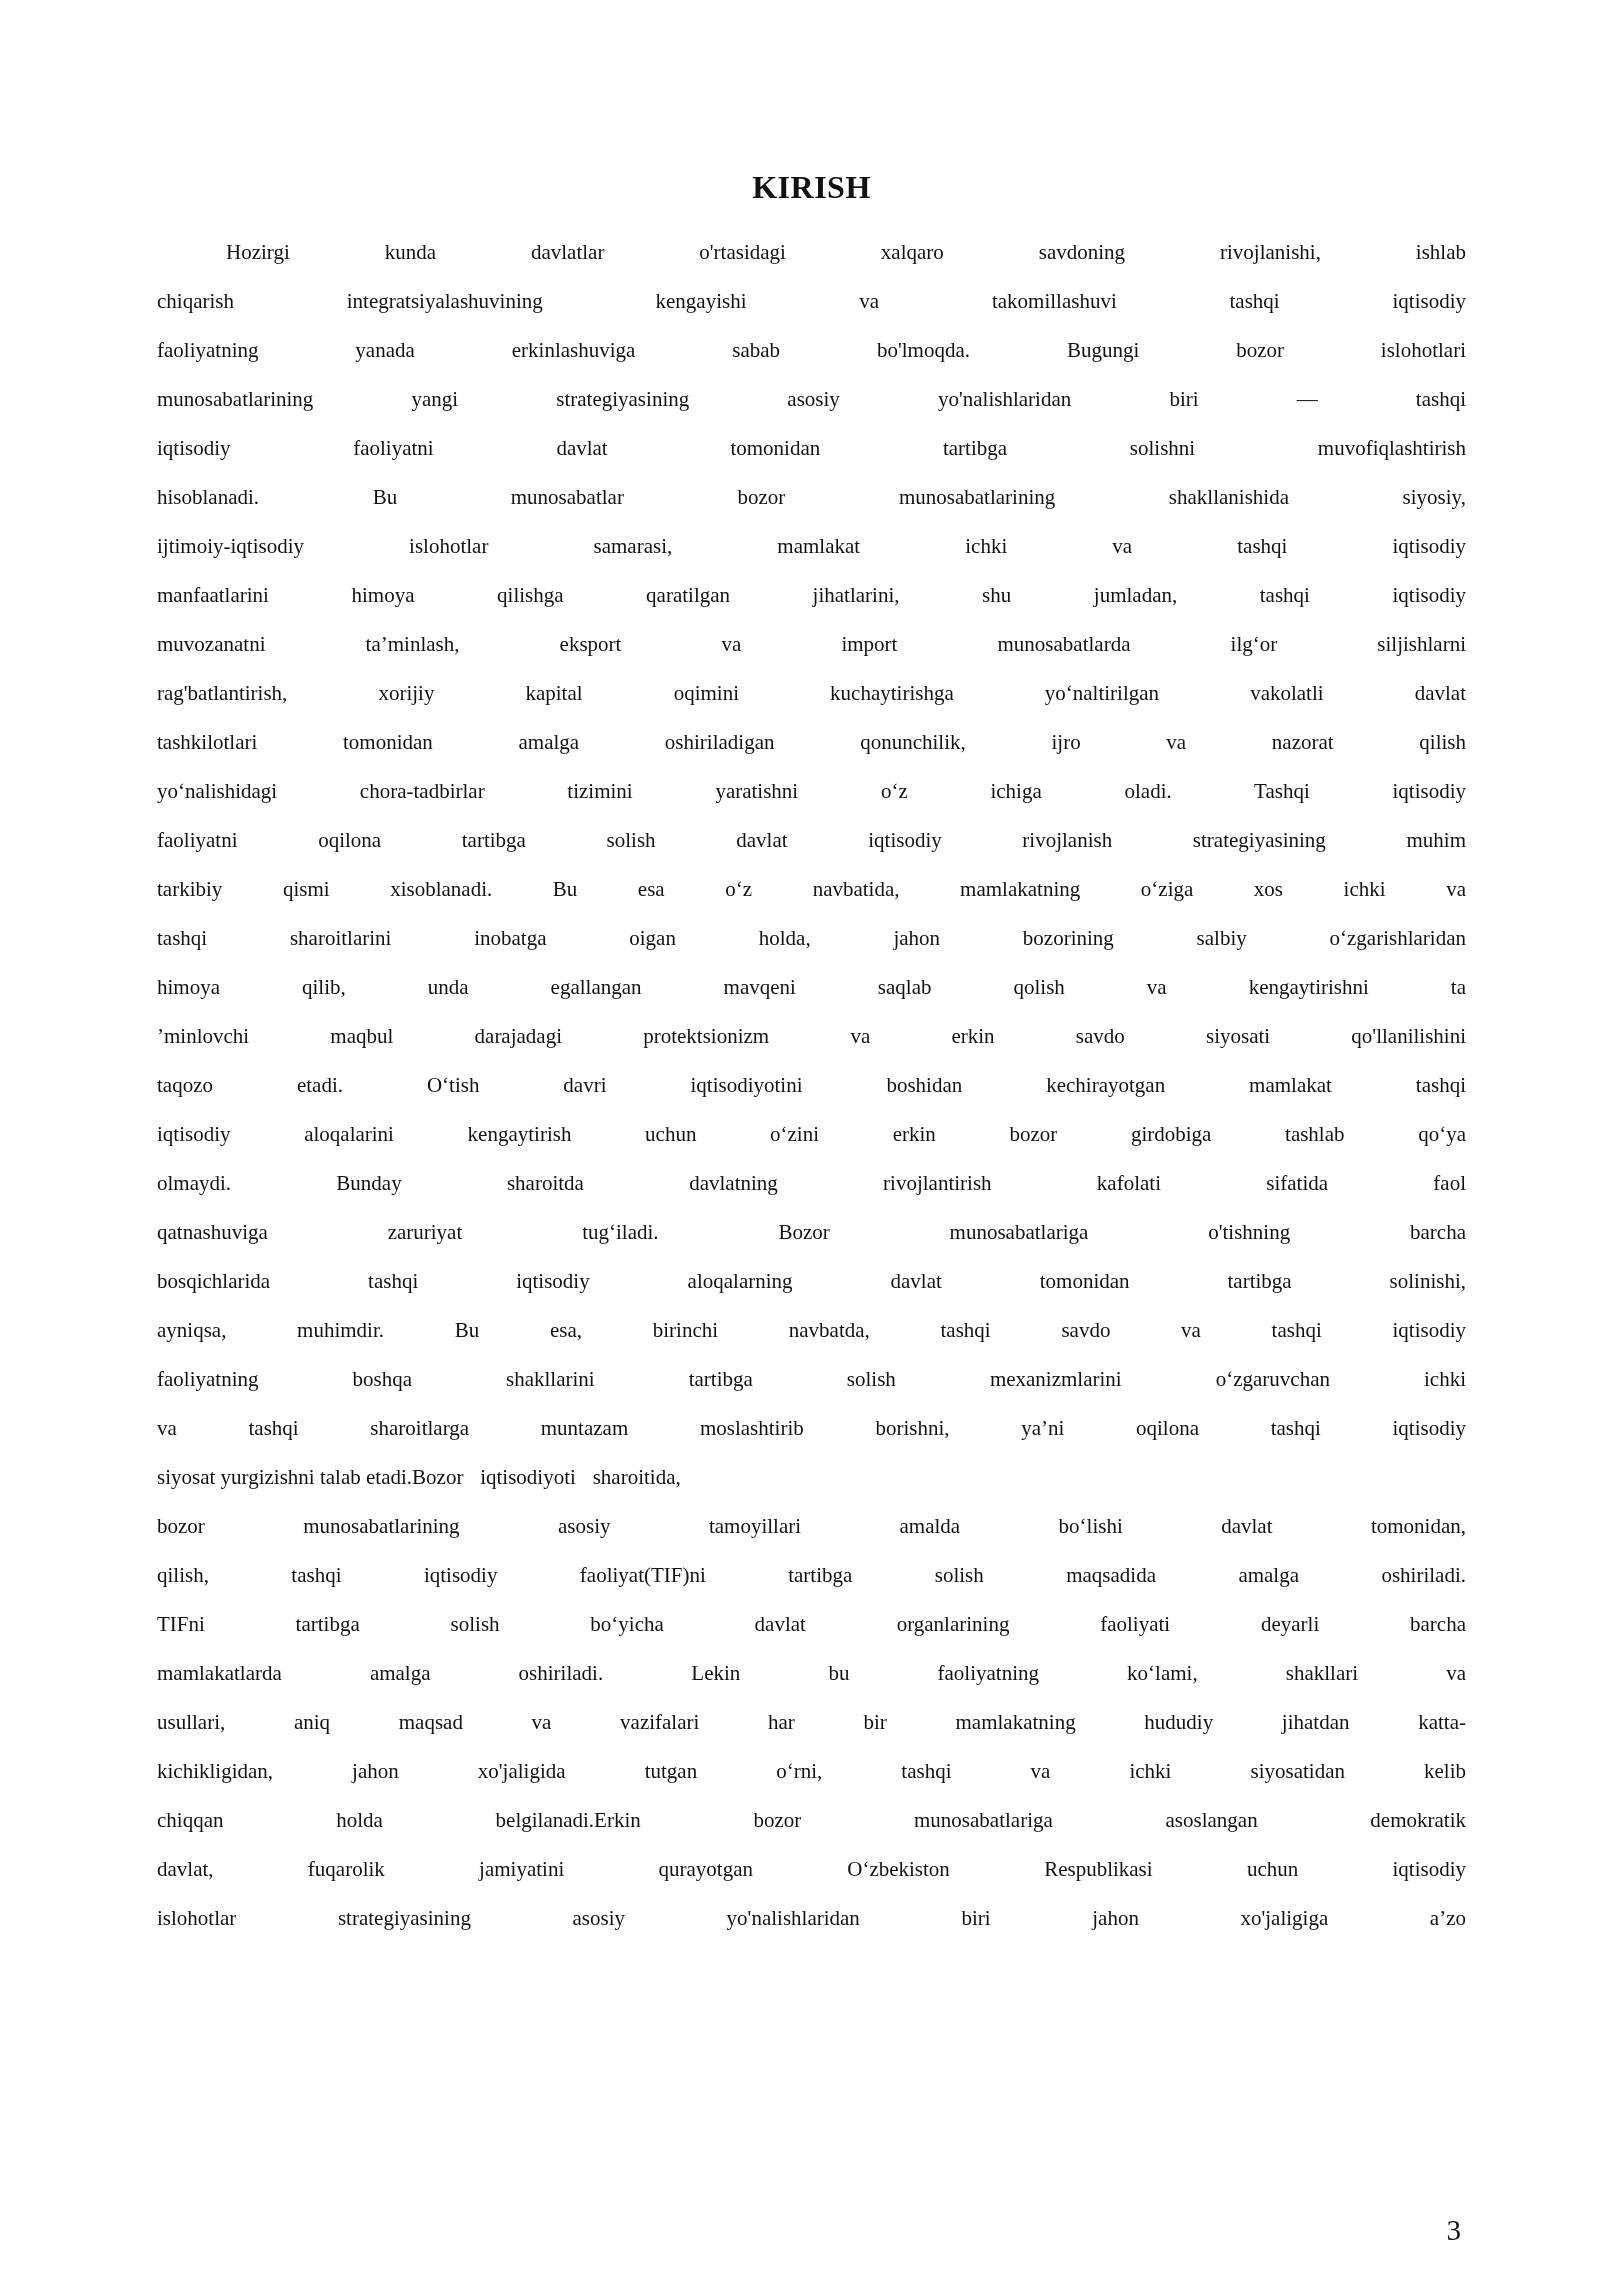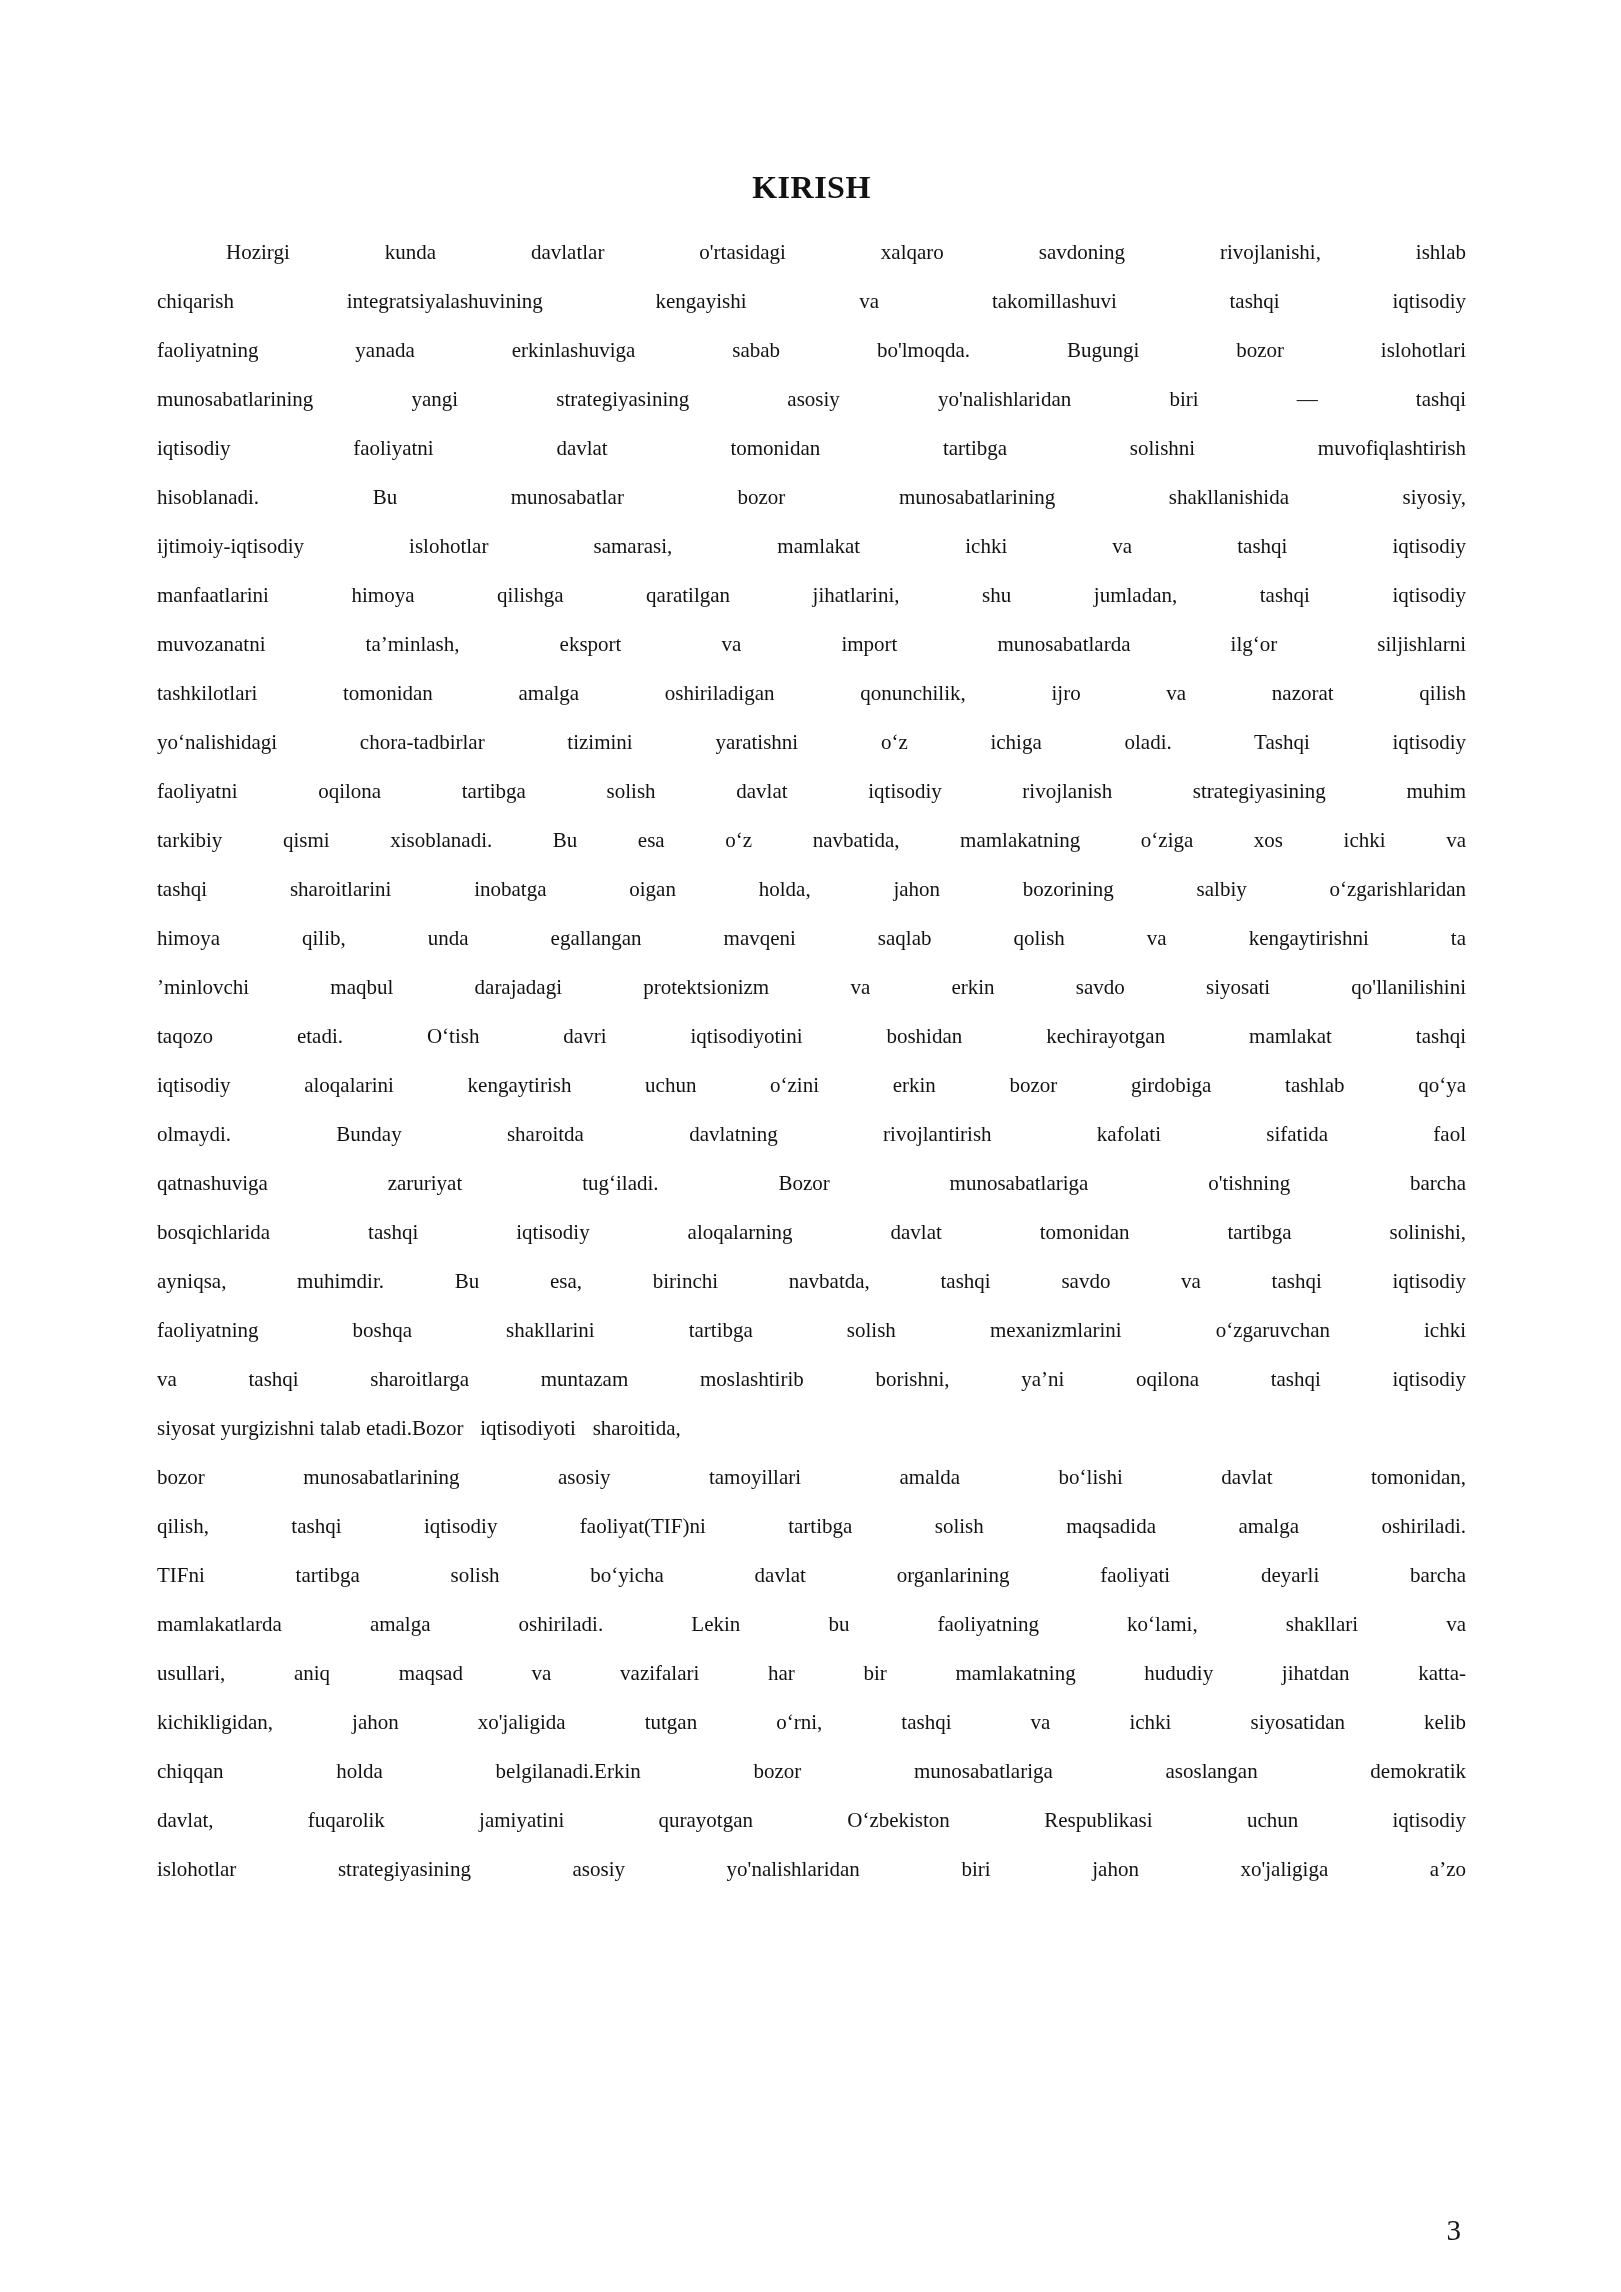--- a/index.html
+++ b/index.html
@@ -70,20 +70,21 @@
     <div class="body-text">
         <div class="line first">Hozirgi kunda davlatlar o'rtasidagi xalqaro savdoning rivojlanishi, ishlab</div>
         <div class="line">chiqarish integratsiyalashuvining kengayishi va takomillashuvi tashqi iqtisodiy</div>
         <div class="line">faoliyatning yanada erkinlashuviga sabab bo'lmoqda. Bugungi bozor islohotlari</div>
         <div class="line">munosabatlarining yangi strategiyasining asosiy yo'nalishlaridan biri — tashqi</div>
         <div class="line">iqtisodiy faoliyatni davlat tomonidan tartibga solishni muvofiqlashtirish</div>
         <div class="line">hisoblanadi. Bu munosabatlar bozor munosabatlarining shakllanishida siyosiy,</div>
         <div class="line">ijtimoiy-iqtisodiy islohotlar samarasi, mamlakat ichki va tashqi iqtisodiy</div>
         <div class="line">manfaatlarini himoya qilishga qaratilgan jihatlarini, shu jumladan, tashqi iqtisodiy</div>
         <div class="line">muvozanatni ta’minlash, eksport va import munosabatlarda ilg‘or siljishlarni</div>
+        <div class="line">rag'batlantirish, xorijiy kapital oqimini kuchaytirishga yo‘naltirilgan vakolatli davlat</div>
         <div class="line">tashkilotlari tomonidan amalga oshiriladigan qonunchilik, ijro va nazorat qilish</div>
         <div class="line">yo‘nalishidagi chora-tadbirlar tizimini yaratishni o‘z ichiga oladi. Tashqi iqtisodiy</div>
         <div class="line">faoliyatni oqilona tartibga solish davlat iqtisodiy rivojlanish strategiyasining muhim</div>
         <div class="line">tarkibiy qismi xisoblanadi. Bu esa o‘z navbatida, mamlakatning o‘ziga xos ichki va</div>
         <div class="line">tashqi sharoitlarini inobatga oigan holda, jahon bozorining salbiy o‘zgarishlaridan</div>
         <div class="line">himoya qilib, unda egallangan mavqeni saqlab qolish va kengaytirishni ta</div>
         <div class="line">’minlovchi maqbul darajadagi protektsionizm va erkin savdo siyosati qo'llanilishini</div>
         <div class="line">taqozo etadi. O‘tish davri iqtisodiyotini boshidan kechirayotgan mamlakat tashqi</div>
         <div class="line">iqtisodiy aloqalarini kengaytirish uchun o‘zini erkin bozor girdobiga tashlab qo‘ya</div>
         <div class="line">olmaydi. Bunday sharoitda davlatning rivojlantirish kafolati sifatida faol</div>

